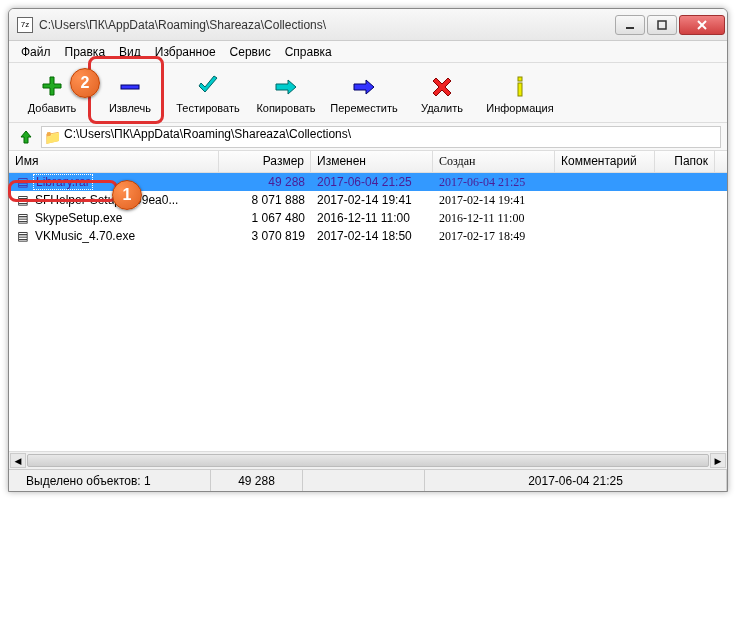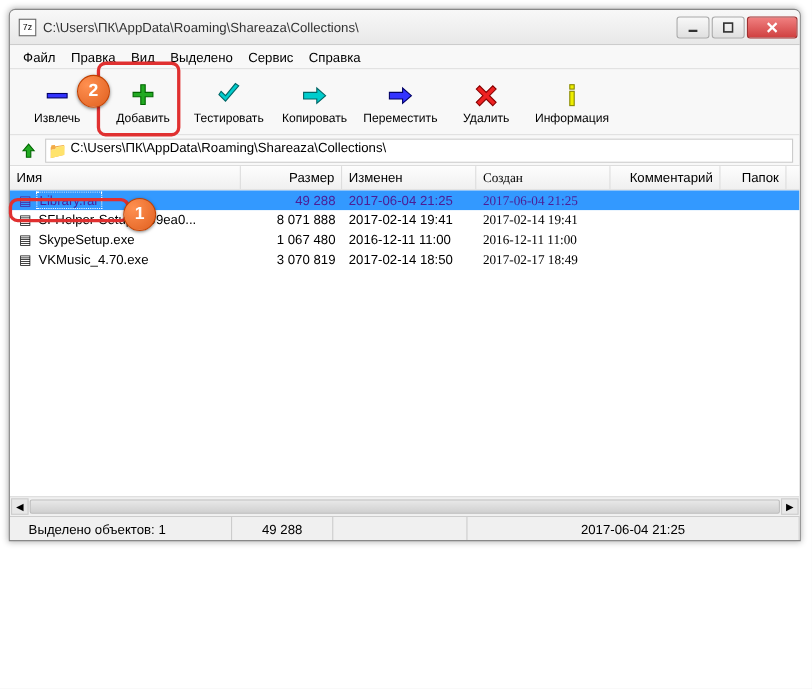--- a/index.html
+++ b/index.html
@@ -27,21 +27,21 @@
 .pathinput { flex: 1; height: 22px; border: 1px solid #ccc; background: #fff; padding: 0 4px 0 22px; font-size: 12px; position: relative; }
 .pathinput::before { content: "📁"; position: absolute; left: 2px; top: 2px; font-size: 14px; }
 .uparrow { width: 22px; height: 22px; display: flex; align-items: center; justify-content: center; }
 .listarea { flex: 1; background: #fff; overflow: hidden; display: flex; flex-direction: column; position: relative; }
 .listheader { height: 22px; background: linear-gradient(#fdfdfd,#f0f0f0); border-bottom: 1px solid #ddd; display: flex; }
 .lh { border-right: 1px solid #ddd; padding: 3px 6px; font-size: 12px; white-space: nowrap; overflow: hidden; }
 .c-name { width: 210px; }
 .c-size { width: 92px; text-align: right; }
 .c-mod { width: 122px; }
 .c-cre { width: 122px; font-family: Liberation Serif, serif; }
-.c-com { width: 100px; text-align: right; }
+.c-com { width: 100px; }
 .c-fol { width: 60px; text-align: right; }
 .listbody { flex: 1; overflow: auto; }
 .row { height: 18px; display: flex; align-items: center; }
 .row .cell { padding: 0 6px; font-size: 12px; white-space: nowrap; overflow: hidden; }
 .row.selected { background: #3399ff; color: #4c1d95; }
 .row.selected .fname { border: 1px dotted #fff; }
 .row .fname { display: inline-block; padding: 0 2px; }
 .ficon { width: 16px; display: inline-block; text-align: center; margin-right: 2px; }
 .scrollbar-h { height: 18px; background: #f0f0f0; border-top: 1px solid #ddd; position: relative; }
 .scrollbar-h .thumb { position: absolute; left: 18px; right: 18px; top: 2px; bottom: 2px; background: linear-gradient(#e8e8e8,#d0d0d0); border: 1px solid #bbb; border-radius: 2px; }
@@ -80,41 +80,41 @@
             <line x1="9" y1="1" x2="1" y2="9" stroke="#fff" stroke-width="2"></line>
           </svg>
         </div>
     </div>
   </div>
 
   <div class="menubar">
     <div class="menuitem">Файл</div>
     <div class="menuitem">Правка</div>
     <div class="menuitem">Вид</div>
-    <div class="menuitem">Выделено</div>
+    <div class="menuitem">Избранное</div>
     <div class="menuitem">Сервис</div>
     <div class="menuitem">Справка</div>
   </div>
 
   <div class="toolbar">
     <div class="tbtn">
       <div class="ticon">
           <svg class="i">
+            <path d="M4 10 h7 v-7 h4 v7 h7 v4 h-7 v7 h-4 v-7 h-7 z" fill="#2a2" stroke="#060" stroke-width="1"></path>
+          </svg>
+        </div>
+      <div class="tlabel">Добавить</div>
+    </div>
+    <div class="tbtn">
+      <div class="ticon">
+          <svg class="i">
             <rect x="4" y="11" width="18" height="4" fill="#33f" stroke="#006" stroke-width="1"></rect>
           </svg>
         </div>
       <div class="tlabel">Извлечь</div>
-    </div>
-    <div class="tbtn">
-      <div class="ticon">
-          <svg class="i">
-            <path d="M4 10 h7 v-7 h4 v7 h7 v4 h-7 v7 h-4 v-7 h-7 z" fill="#2a2" stroke="#060" stroke-width="1"></path>
-          </svg>
-        </div>
-      <div class="tlabel">Добавить</div>
     </div>
     <div class="tbtn">
       <div class="ticon">
           <svg class="i">
             <path d="M4 12 l6 6 l12 -14 l-3 -2 l-9 11 l-4 -4 z" fill="#0cc" stroke="#066" stroke-width="1"></path>
           </svg>
         </div>
       <div class="tlabel">Тестировать</div>
     </div>
     <div class="tbtn">

